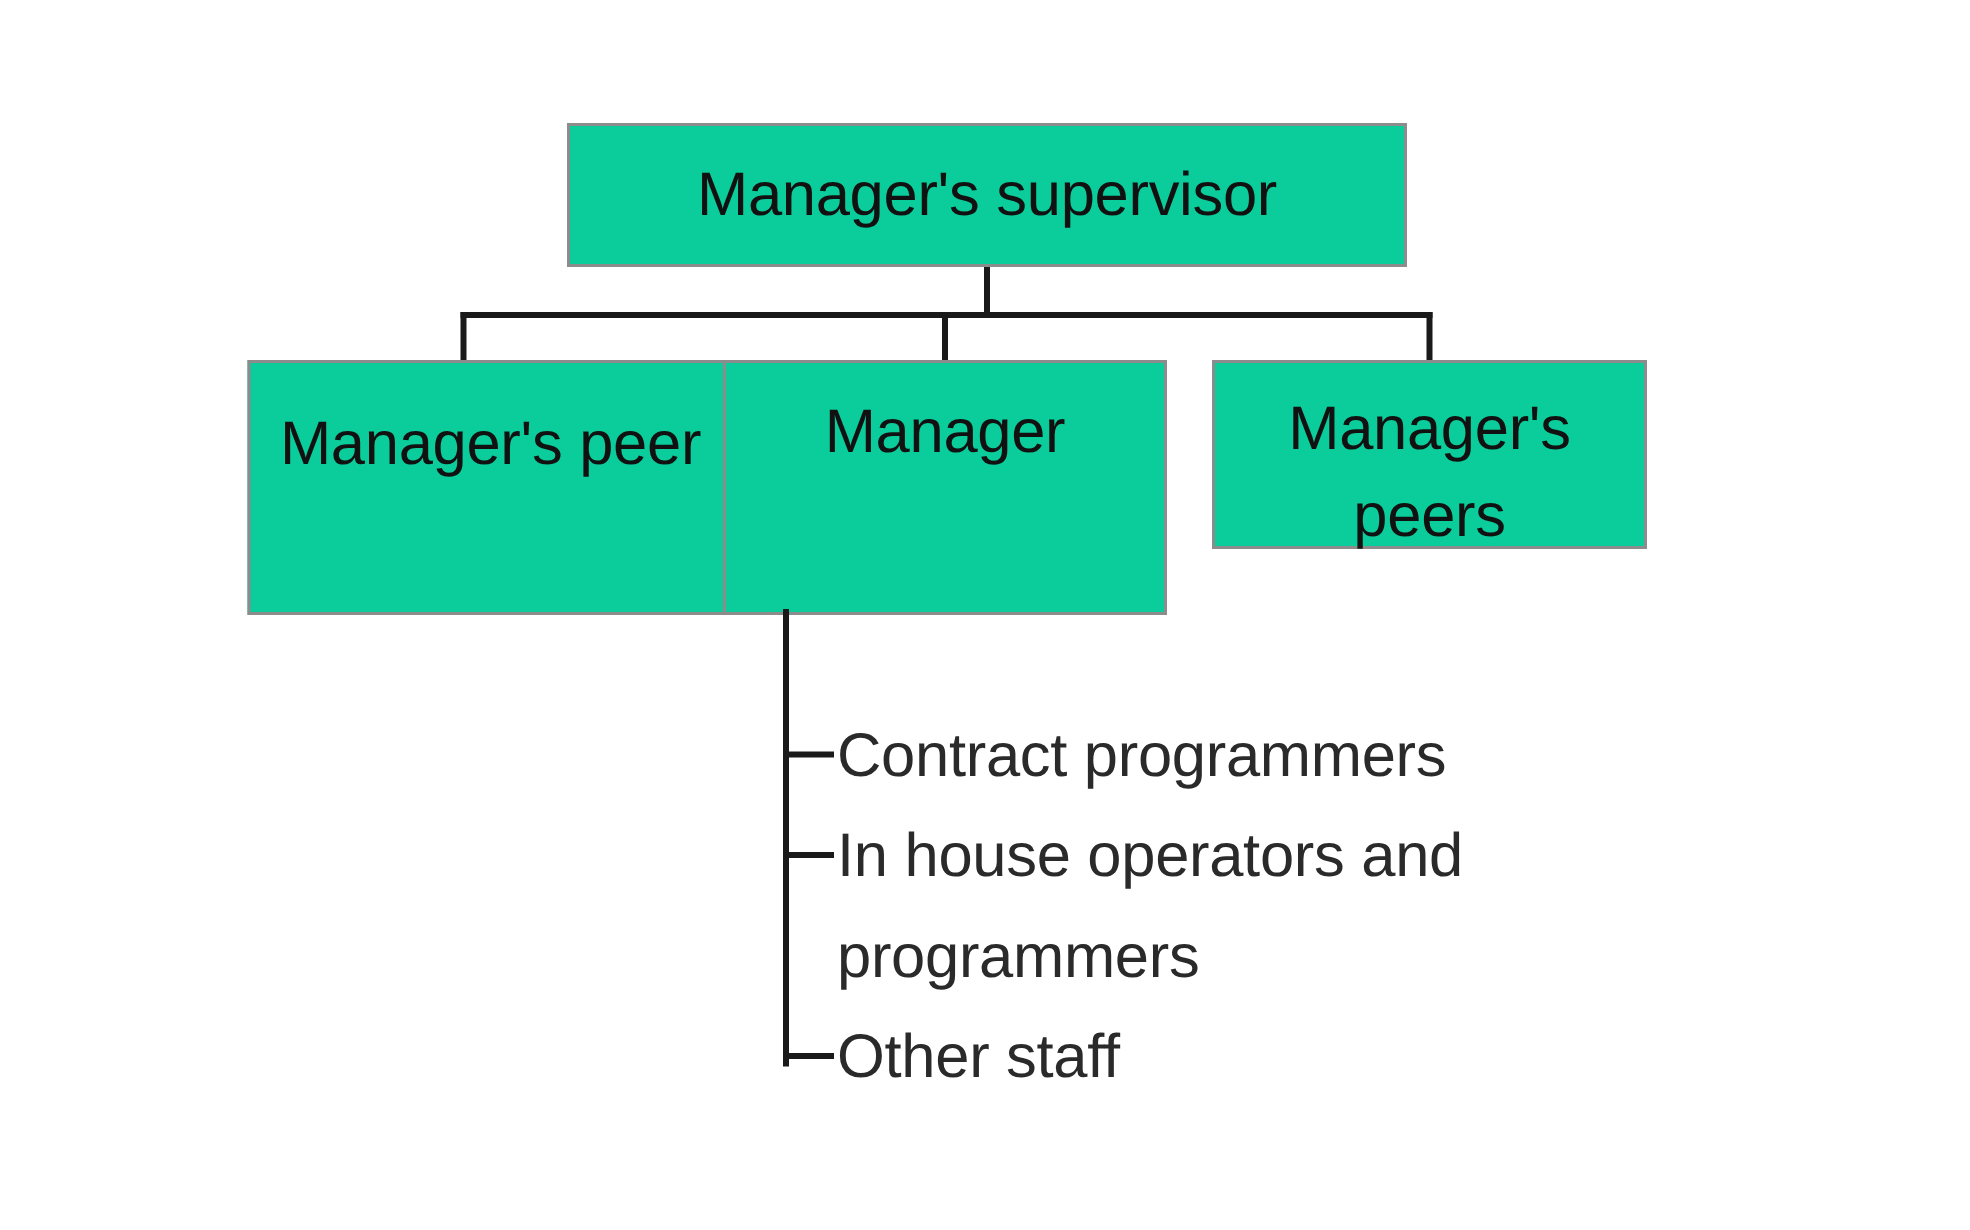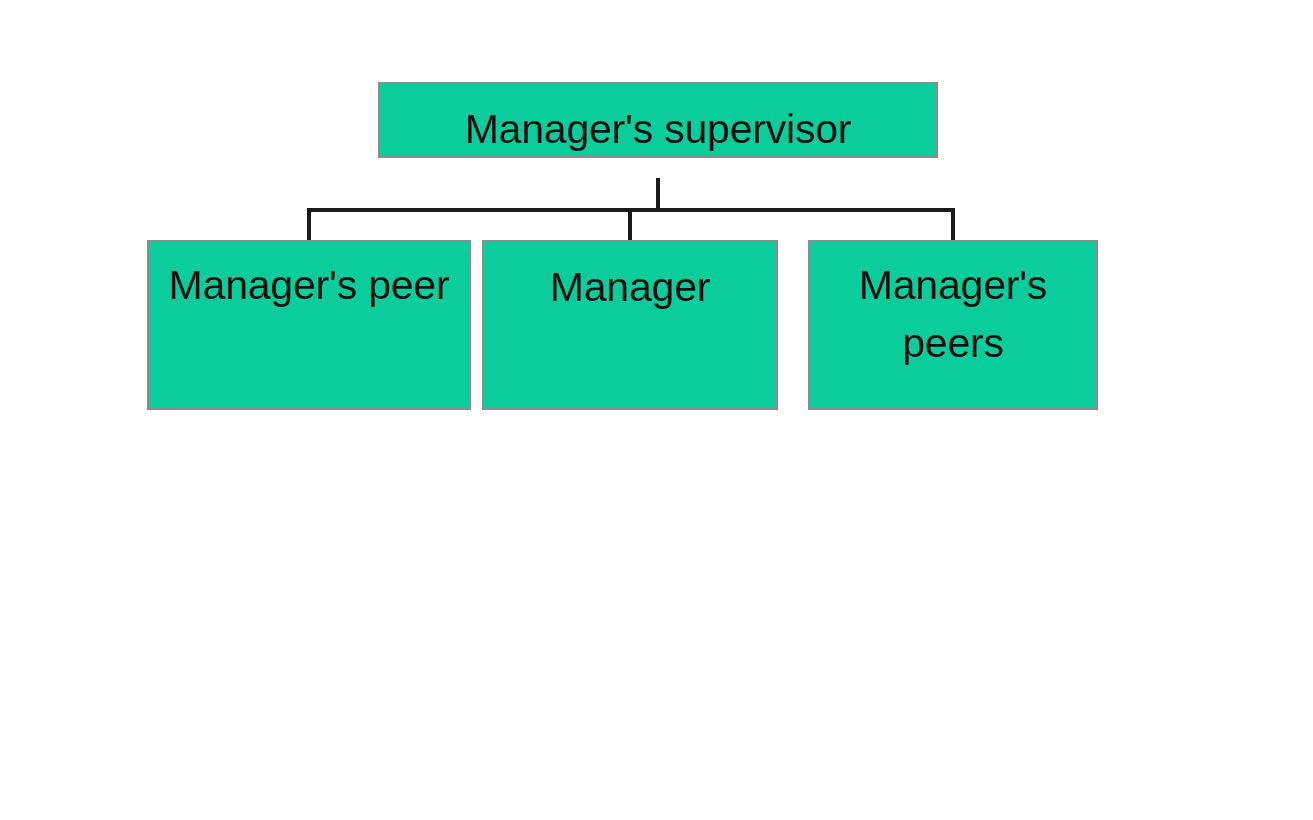--- a/index.html
+++ b/index.html
@@ -30,36 +30,36 @@
     font-size: 41px;
     line-height: 58px;
     letter-spacing: -0.2px;
     text-align: center;
     white-space: pre-line;
   }
   .org-box.top-aligned { align-items: flex-start; }
 
   #box-supervisor {
     left: 378px;  top: 82px;
-    width: 560px; height: 76px;
+    width: 560px; height: 96px;
     padding-top: 16px;
   }
   #box-peer-left {
-    left: 147px;  top: 240px;
+    left: 165px;  top: 240px;
     width: 324px; height: 170px;
-    padding-top: 14px;
+    padding-top: 24px;
   }
   #box-manager {
     left: 482px;  top: 240px;
     width: 296px; height: 170px;
     padding-top: 16px;
   }
   #box-peers-right {
     left: 808px;  top: 240px;
-    width: 290px; height: 170px;
+    width: 290px; height: 126px;
     padding-top: 14px;
   }
 
   
   .conn {
     position: absolute;
     background: #1a1a1a;
   }
   .conn-v { width: 4px; }
   .conn-h { height: 4px; }
@@ -129,14 +129,36 @@
   <div class="conn conn-v" id="conn-drop-left"></div>
   <div class="conn conn-v" id="conn-drop-center"></div>
   <div class="conn conn-v" id="conn-drop-right"></div>
 
   <div class="org-box top-aligned" id="box-peer-left">Manager's peer</div>
 
   <div class="org-box top-aligned" id="box-manager">Manager</div>
 
   <div class="org-box top-aligned" id="box-peers-right">Manager's peers</div>
 
+  <div id="staff-list">
+    <div id="staff-trunk"></div>
+
+    <div class="staff-row" id="staff-row-0">
+      <div class="staff-tick"></div>
+      <div class="staff-label">Contract programmers</div>
+    </div>
+
+    <div class="staff-row" id="staff-row-1">
+      <div class="staff-tick"></div>
+      <div class="staff-label">In house operators and</div>
+    </div>
+
+    <div class="staff-row" id="staff-row-2">
+      <div class="staff-label continuation">programmers</div>
+    </div>
+
+    <div class="staff-row" id="staff-row-3">
+      <div class="staff-tick"></div>
+      <div class="staff-label">Other staff</div>
+    </div>
+  </div>
 
 </div>
 
 </body></html>

